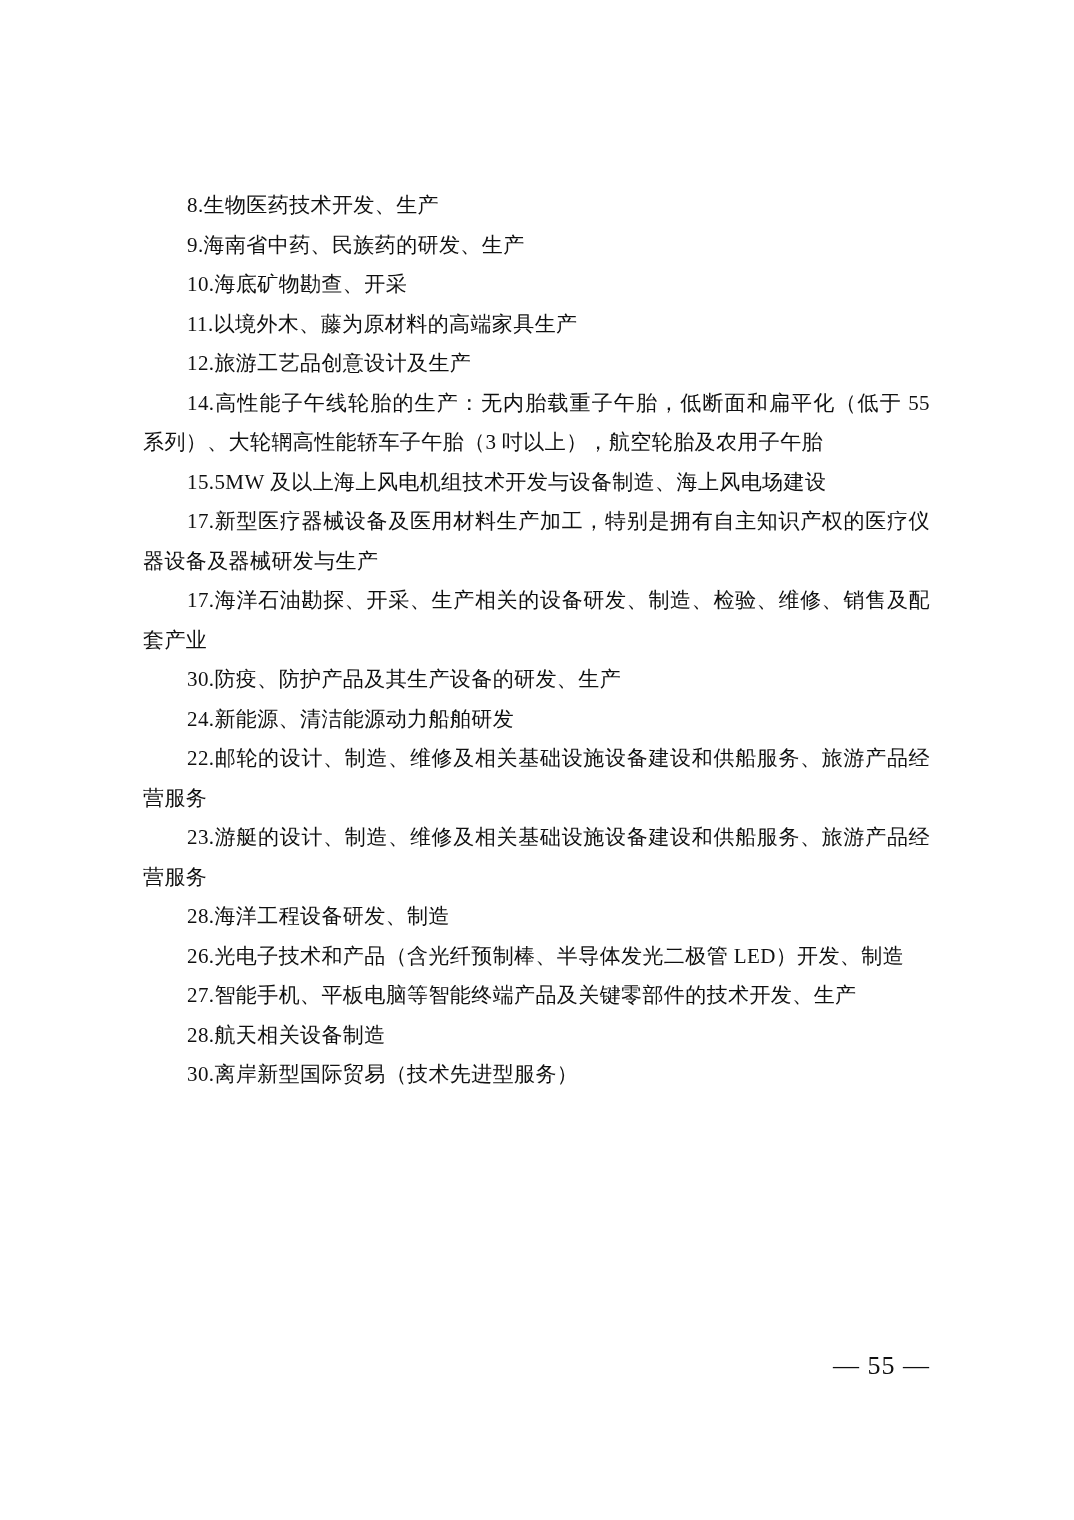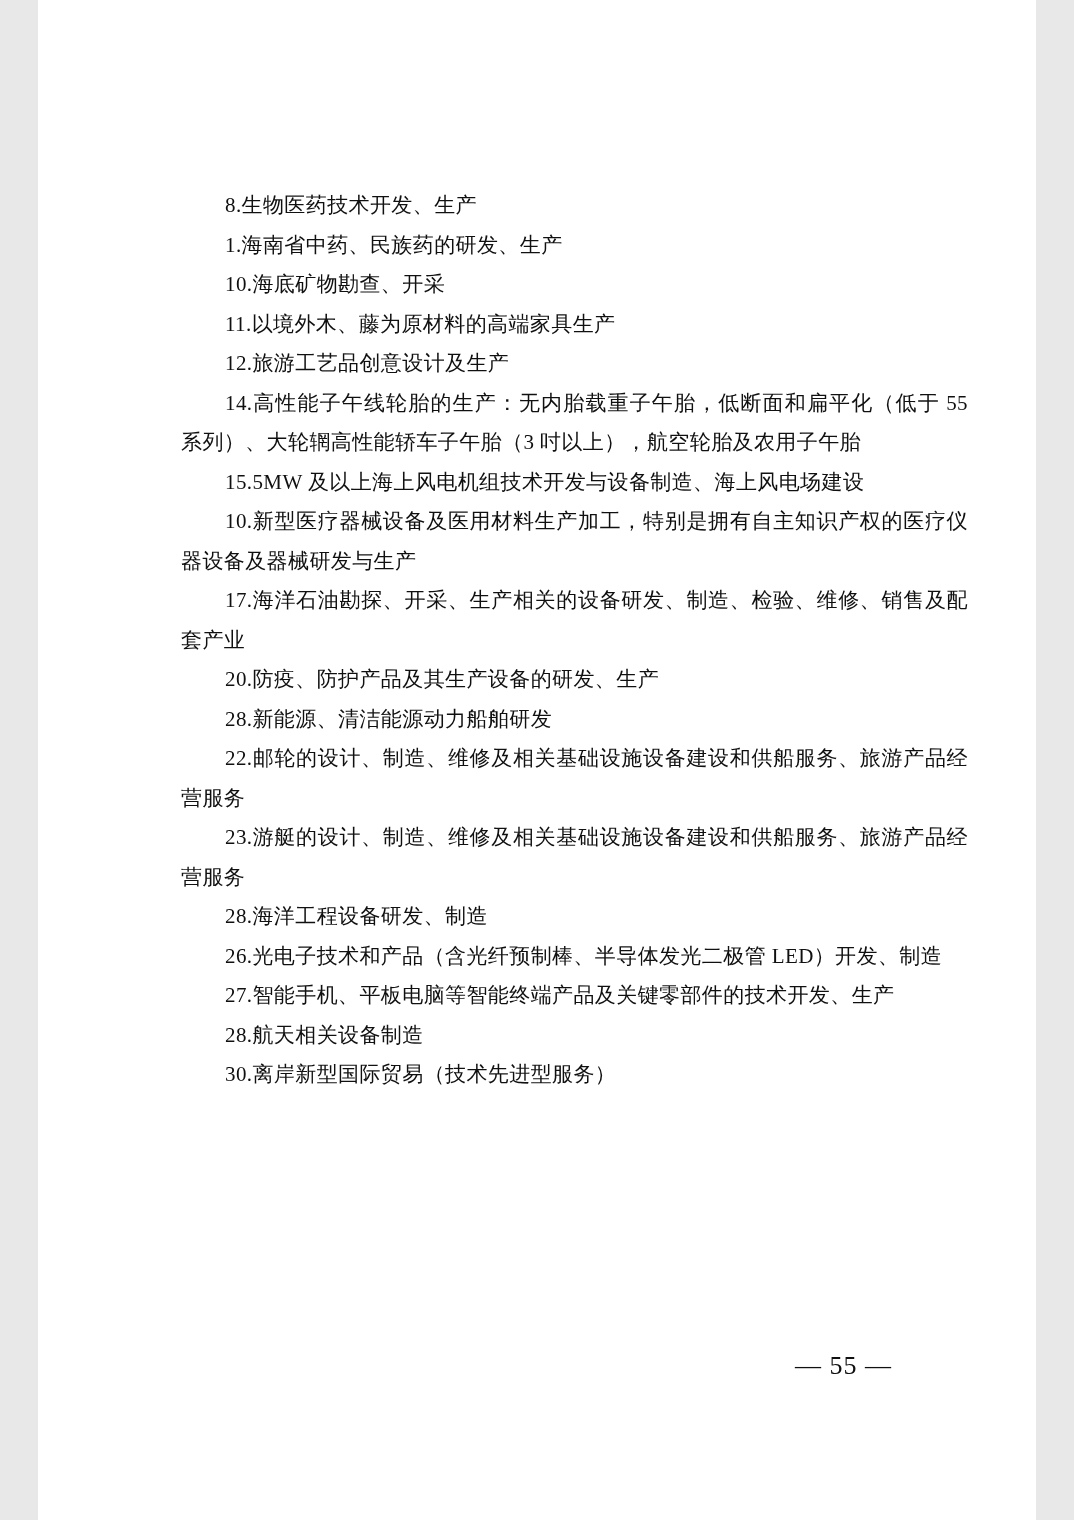--- a/index.html
+++ b/index.html
@@ -2,21 +2,21 @@
 <html><head>
 <meta charset="utf-8">
 <style>
   html, body {
     margin: 0;
     padding: 0;
     background: #e8e8e8;
   }
   .page {
     position: relative;
-    width: 998px;
+    width: 1074px;
     height: 1520px;
     margin: 0 auto;
     background: #ffffff;
     overflow: hidden;
     font-family: "Liberation Serif", "DejaVu Serif", serif;
     color: #101010;
   }
   .content {
     position: absolute;
     left: 143px;
@@ -43,30 +43,30 @@
     color: #101010;
     text-align: right;
   }
 </style>
 </head>
 <body>
 
 <div class="page">
   <div class="content">
     <p class="item">8.生物医药技术开发、生产</p>
-    <p class="item">1.海南省中药、民族药的研发、生产</p>
+    <p class="item">9.海南省中药、民族药的研发、生产</p>
     <p class="item">10.海底矿物勘查、开采</p>
     <p class="item">11.以境外木、藤为原材料的高端家具生产</p>
     <p class="item">12.旅游工艺品创意设计及生产</p>
     <p class="item">14.高性能子午线轮胎的生产：无内胎载重子午胎，低断面和扁平化（低于 55 系列）、大轮辋高性能轿车子午胎（3 吋以上），航空轮胎及农用子午胎</p>
     <p class="item">15.5MW 及以上海上风电机组技术开发与设备制造、海上风电场建设</p>
-    <p class="item">10.新型医疗器械设备及医用材料生产加工，特别是拥有自主知识产权的医疗仪器设备及器械研发与生产</p>
+    <p class="item">17.新型医疗器械设备及医用材料生产加工，特别是拥有自主知识产权的医疗仪器设备及器械研发与生产</p>
     <p class="item">17.海洋石油勘探、开采、生产相关的设备研发、制造、检验、维修、销售及配套产业</p>
-    <p class="item">20.防疫、防护产品及其生产设备的研发、生产</p>
-    <p class="item">28.新能源、清洁能源动力船舶研发</p>
+    <p class="item">30.防疫、防护产品及其生产设备的研发、生产</p>
+    <p class="item">24.新能源、清洁能源动力船舶研发</p>
     <p class="item">22.邮轮的设计、制造、维修及相关基础设施设备建设和供船服务、旅游产品经营服务</p>
     <p class="item">23.游艇的设计、制造、维修及相关基础设施设备建设和供船服务、旅游产品经营服务</p>
     <p class="item">28.海洋工程设备研发、制造</p>
     <p class="item">26.光电子技术和产品（含光纤预制棒、半导体发光二极管 LED）开发、制造</p>
     <p class="item">27.智能手机、平板电脑等智能终端产品及关键零部件的技术开发、生产</p>
     <p class="item">28.航天相关设备制造</p>
     <p class="item">30.离岸新型国际贸易（技术先进型服务）</p>
   </div>
   <div class="page-number">— 55 —</div>
 </div>

